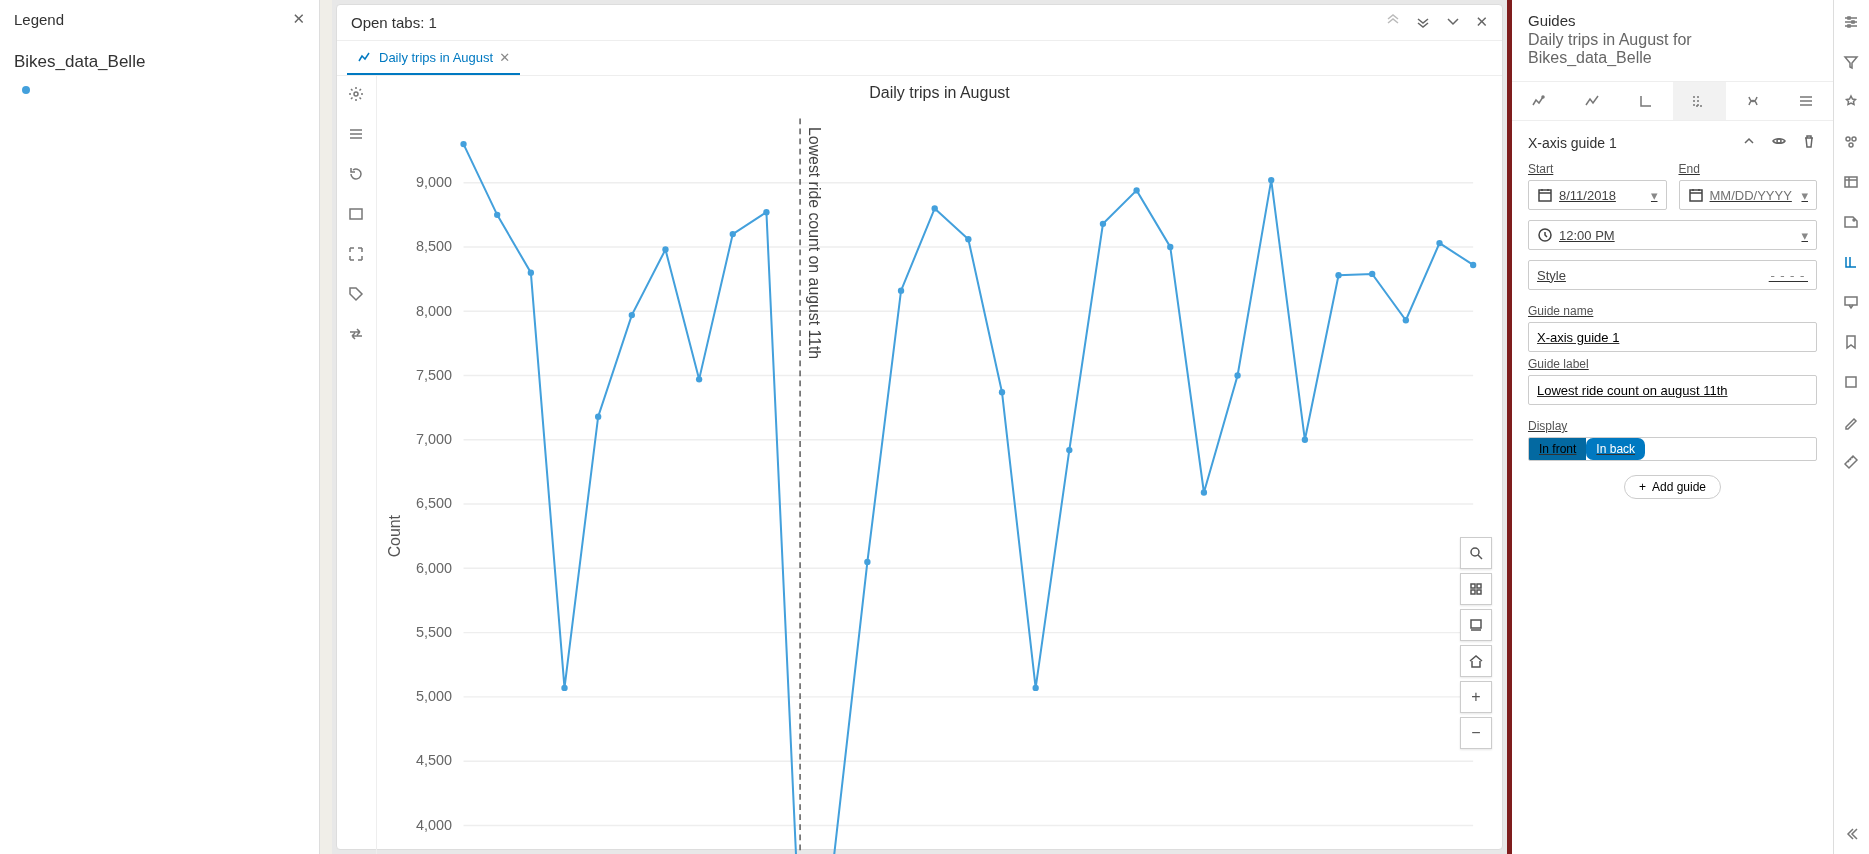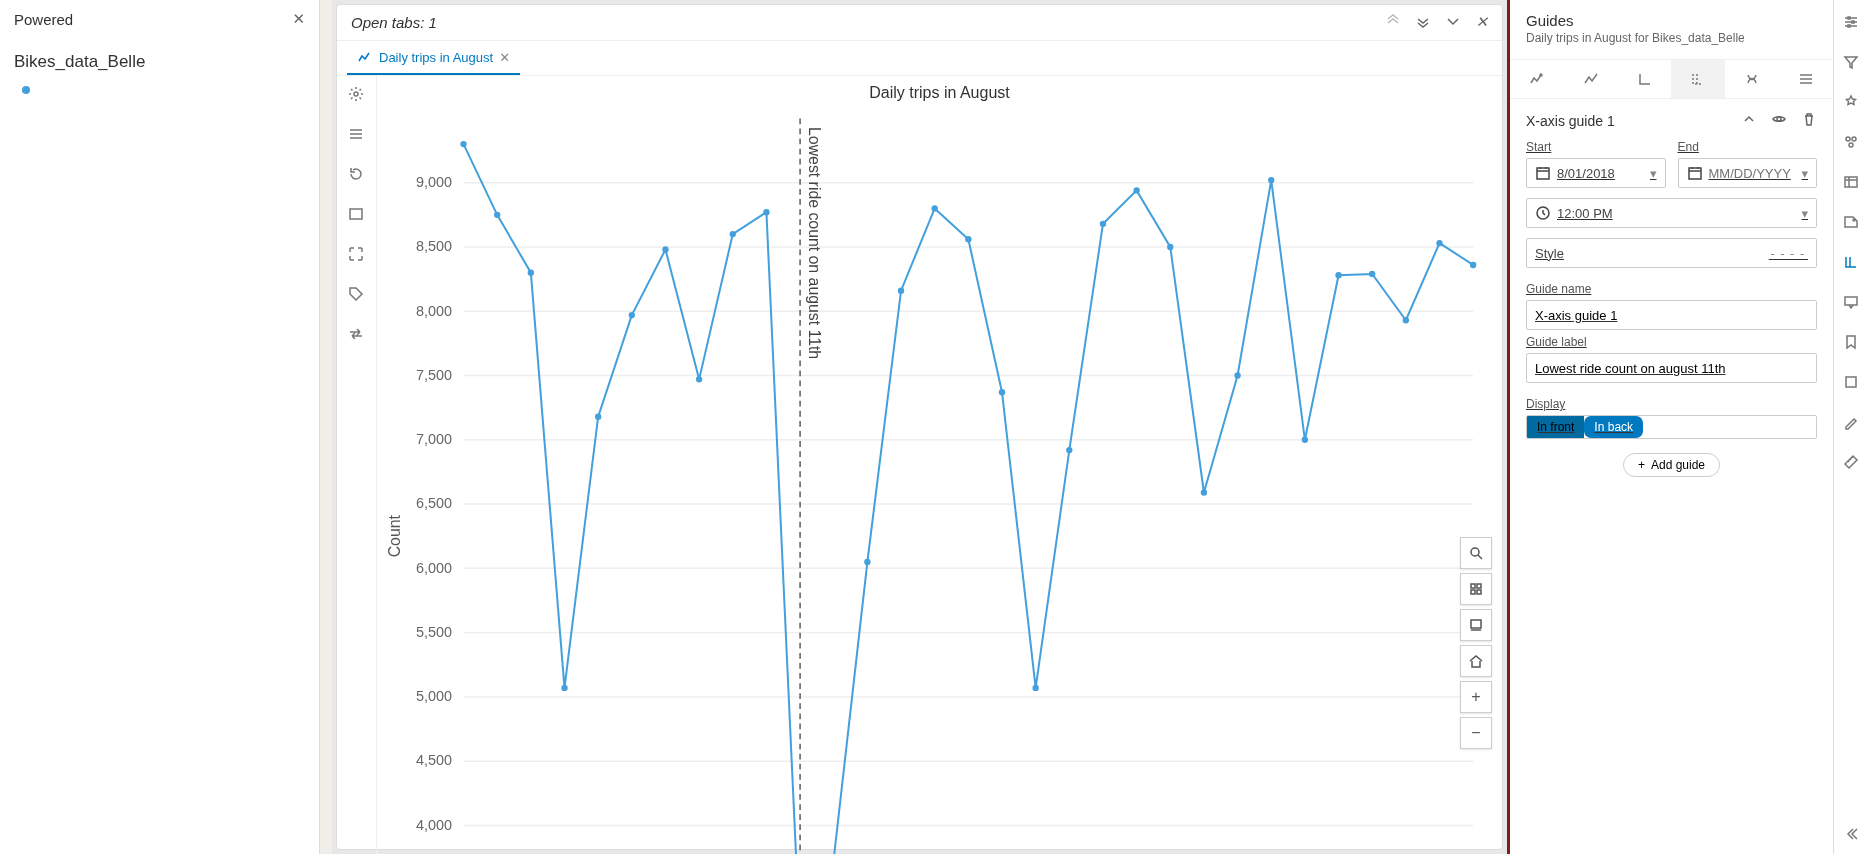--- a/index.html
+++ b/index.html
@@ -11,21 +11,21 @@
 .legend-body { padding: 14px; }
 .legend-layer { font-size: 17px; margin-bottom: 8px; }
 .legend-sym { width: 8px; height: 8px; border-radius: 50%; background: #43a0dc; display: inline-block; margin: 6px 4px 0 8px; }
 .close-x { cursor: pointer; color: #666; font-size: 15px; }
 
 
 .map-strip { width: 12px; background: #f0eee8; }
 
 
 .chart-pane { flex: 1; background: #fff; border: 1px solid #ddd; border-radius: 4px; margin: 4px; display: flex; flex-direction: column; position: relative; }
-.pane-header { display: flex; align-items: center; justify-content: space-between; padding: 8px 14px; border-bottom: 1px solid #eee; font-size: 15px; font-style: italic; }
+.pane-header { display: flex; align-items: center; justify-content: space-between; padding: 8px 14px; border-bottom: 1px solid #eee; font-size: 15px; }
 .pane-header .icons { display: flex; gap: 14px; color: #666; }
 .tab-strip { display: flex; border-bottom: 1px solid #eee; padding-left: 10px; }
 .tab { display: flex; align-items: center; gap: 6px; padding: 8px 10px; border-bottom: 2px solid #0079c1; color: #0079c1; font-size: 13px; }
 .tab .tclose { color: #888; cursor: pointer; }
 .chart-body { flex: 1; display: flex; position: relative; }
 .chart-toolbar { width: 40px; border-right: 1px solid #eee; display: flex; flex-direction: column; align-items: center; padding-top: 10px; gap: 22px; color: #777; }
 .chart-toolbar .tbtn { width: 18px; height: 18px; cursor: pointer; }
 .chart-area { flex: 1; position: relative; }
 .chart-title { text-align: center; font-size: 16px; padding: 8px 0 2px; }
 svg.plot { width: 100%; height: calc(100% - 32px); }
@@ -34,24 +34,24 @@
 .pt { fill: #43a0dc; }
 .guide-line { stroke: #555; stroke-dasharray: 4 3; stroke-width: 1; }
 .guide-text { font-size: 11px; fill: #444; }
 
 
 .map-widgets { position: absolute; right: 10px; bottom: 100px; display: flex; flex-direction: column; gap: 4px; }
 .mw { width: 32px; height: 32px; background: #fff; border: 1px solid #ccc; display: flex; align-items: center; justify-content: center; color: #555; font-size: 16px; box-shadow: 0 1px 2px rgba(0,0,0,.1); }
 .attrib { position: absolute; bottom: 0; left: 0; right: 0; display: flex; justify-content: space-between; font-size: 11px; color: #777; padding: 2px 8px; background: rgba(255,255,255,.85); }
 
 
-.guides-panel { width: 326px; background: #fff; border-left: 3px solid #7f1d1d; display: flex; flex-direction: column; }
+.guides-panel { width: 326px; background: #fff; border-left: 5px solid #7f1d1d; display: flex; flex-direction: column; }
 .gp-head { padding: 12px 16px 4px; }
 .gp-title { font-size: 15px; }
-.gp-sub { font-size: 12px; color: #666; margin-top: 2px; }
+.gp-sub { font-size: 16px; color: #666; margin-top: 2px; }
 .gp-tabs { display: flex; border-top: 1px solid #eee; border-bottom: 1px solid #eee; margin-top: 10px; }
 .gp-tab { flex: 1; height: 38px; display: flex; align-items: center; justify-content: center; color: #777; cursor: pointer; }
 .gp-tab.active { background: #f2f2f2; }
 .gp-body { padding: 12px 16px; flex: 1; overflow: auto; }
 .guide-row1 { display: flex; align-items: center; justify-content: space-between; margin-bottom: 10px; }
 .guide-row1 .gname { font-size: 14px; }
 .guide-row1 .gacts { display: flex; gap: 14px; color: #666; }
 .field-row { display: flex; gap: 12px; margin-bottom: 10px; }
 .field { flex: 1; display: flex; flex-direction: column; gap: 4px; text-decoration: underline; }
 .field label { font-size: 12px; color: #555; }
@@ -72,21 +72,21 @@
 
 svg.icon { width: 16px; height: 16px; stroke: currentColor; fill: none; stroke-width: 1.5; }
 </style>
 </head>
 <body>
 
 <div class="app">
 
   <div class="legend-panel">
     <div class="legend-header">
-      <span>Powered</span>
+      <span>Legend</span>
       <span class="close-x">✕</span>
     </div>
     <div class="legend-body">
       <div class="legend-layer">Bikes_data_Belle</div>
       <span class="legend-sym"></span>
     </div>
   </div>
 
   <div class="map-strip"></div>
 
@@ -302,21 +302,21 @@
         </div>
       </div>
       <div class="field-row">
         <div class="field">
           <label>Start</label>
           <div class="input-btn">
             <svg class="icon" viewBox="0 0 16 16">
                 <rect x="2" y="3" width="12" height="11"></rect>
                 <path d="M2 6h12M5 2v2M11 2v2"></path>
               </svg>
-            <span>8/01/2018</span>
+            <span>8/11/2018</span>
             <span class="chev">▾</span>
           </div>
         </div>
         <div class="field">
           <label>End</label>
           <div class="input-btn">
             <svg class="icon" viewBox="0 0 16 16">
                 <rect x="2" y="3" width="12" height="11"></rect>
                 <path d="M2 6h12M5 2v2M11 2v2"></path>
               </svg>

